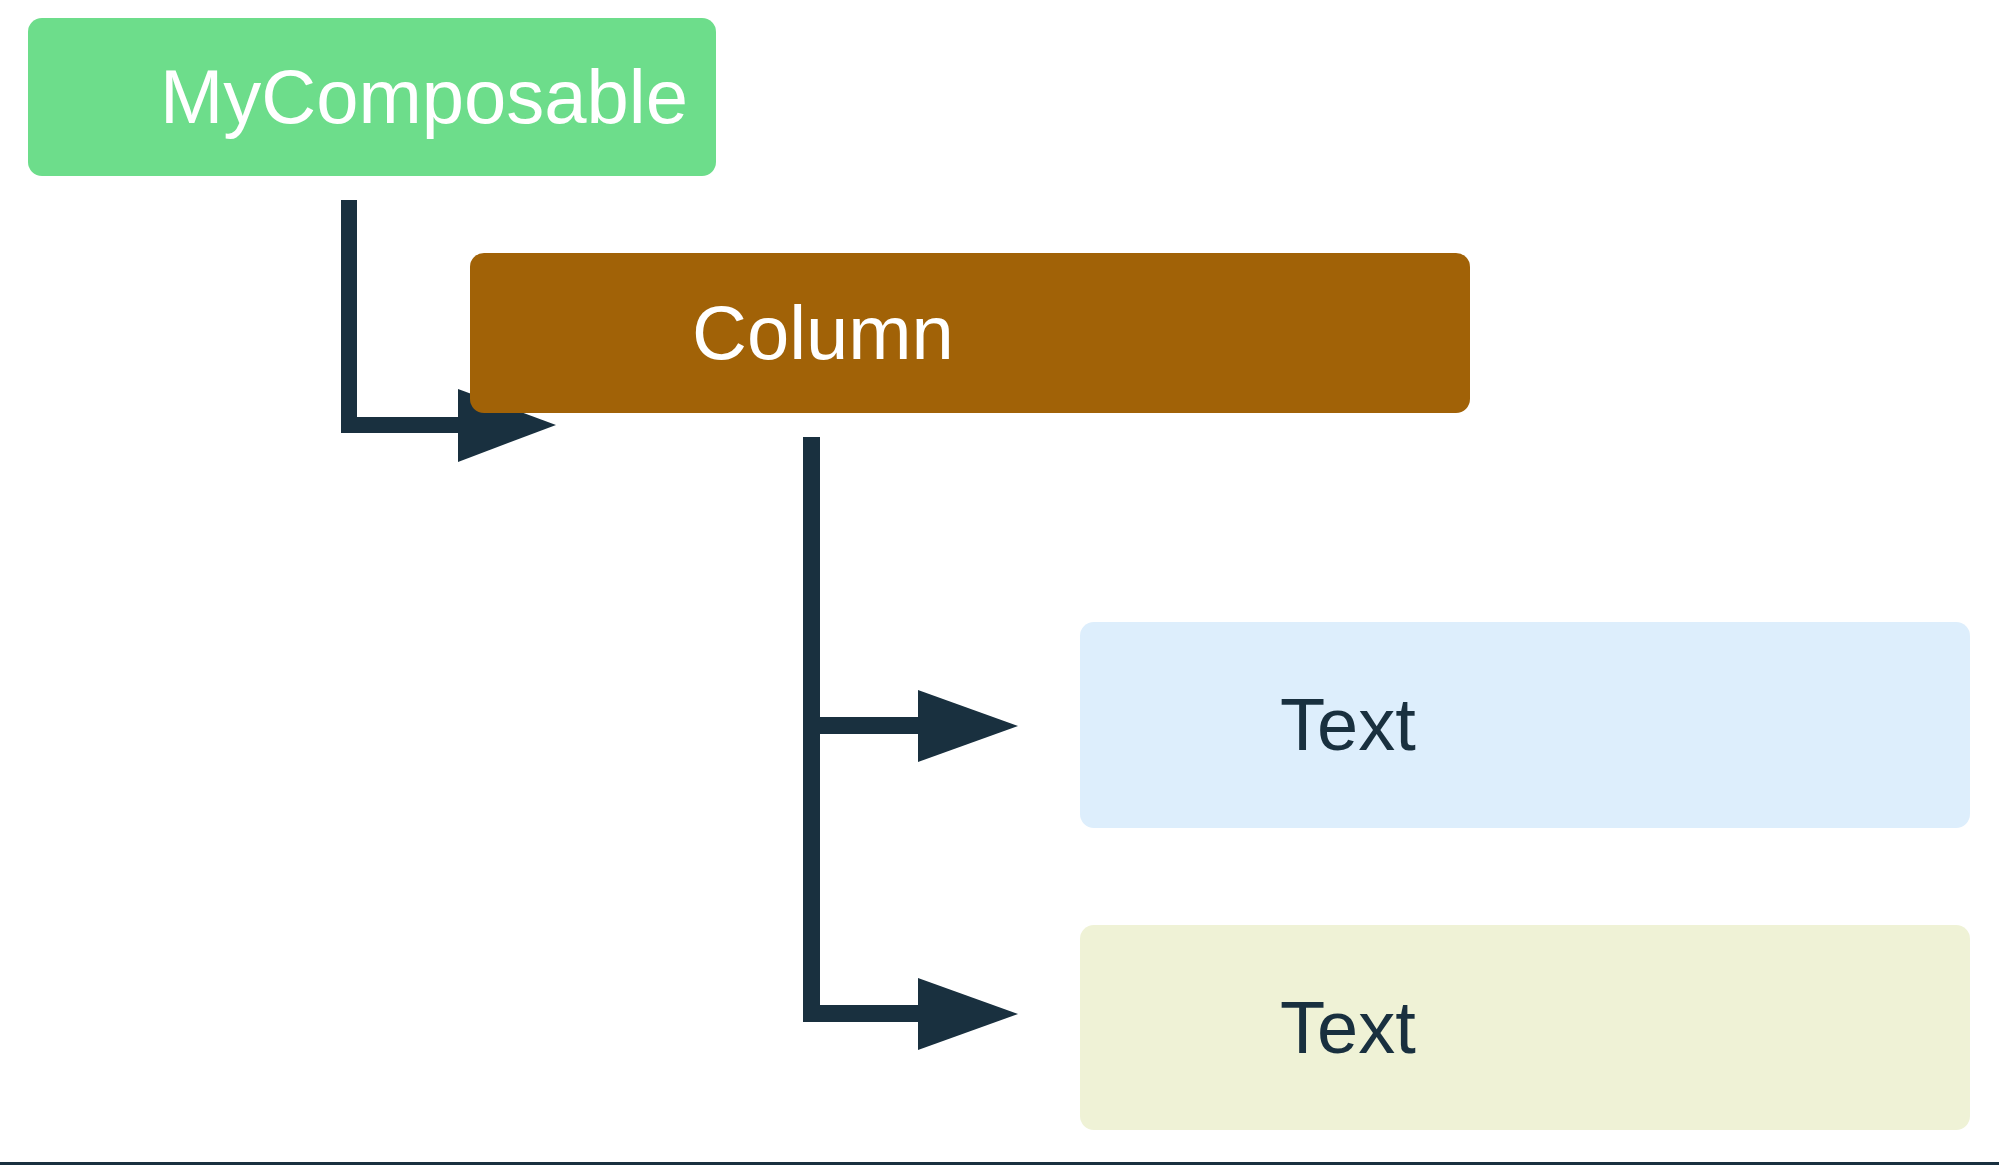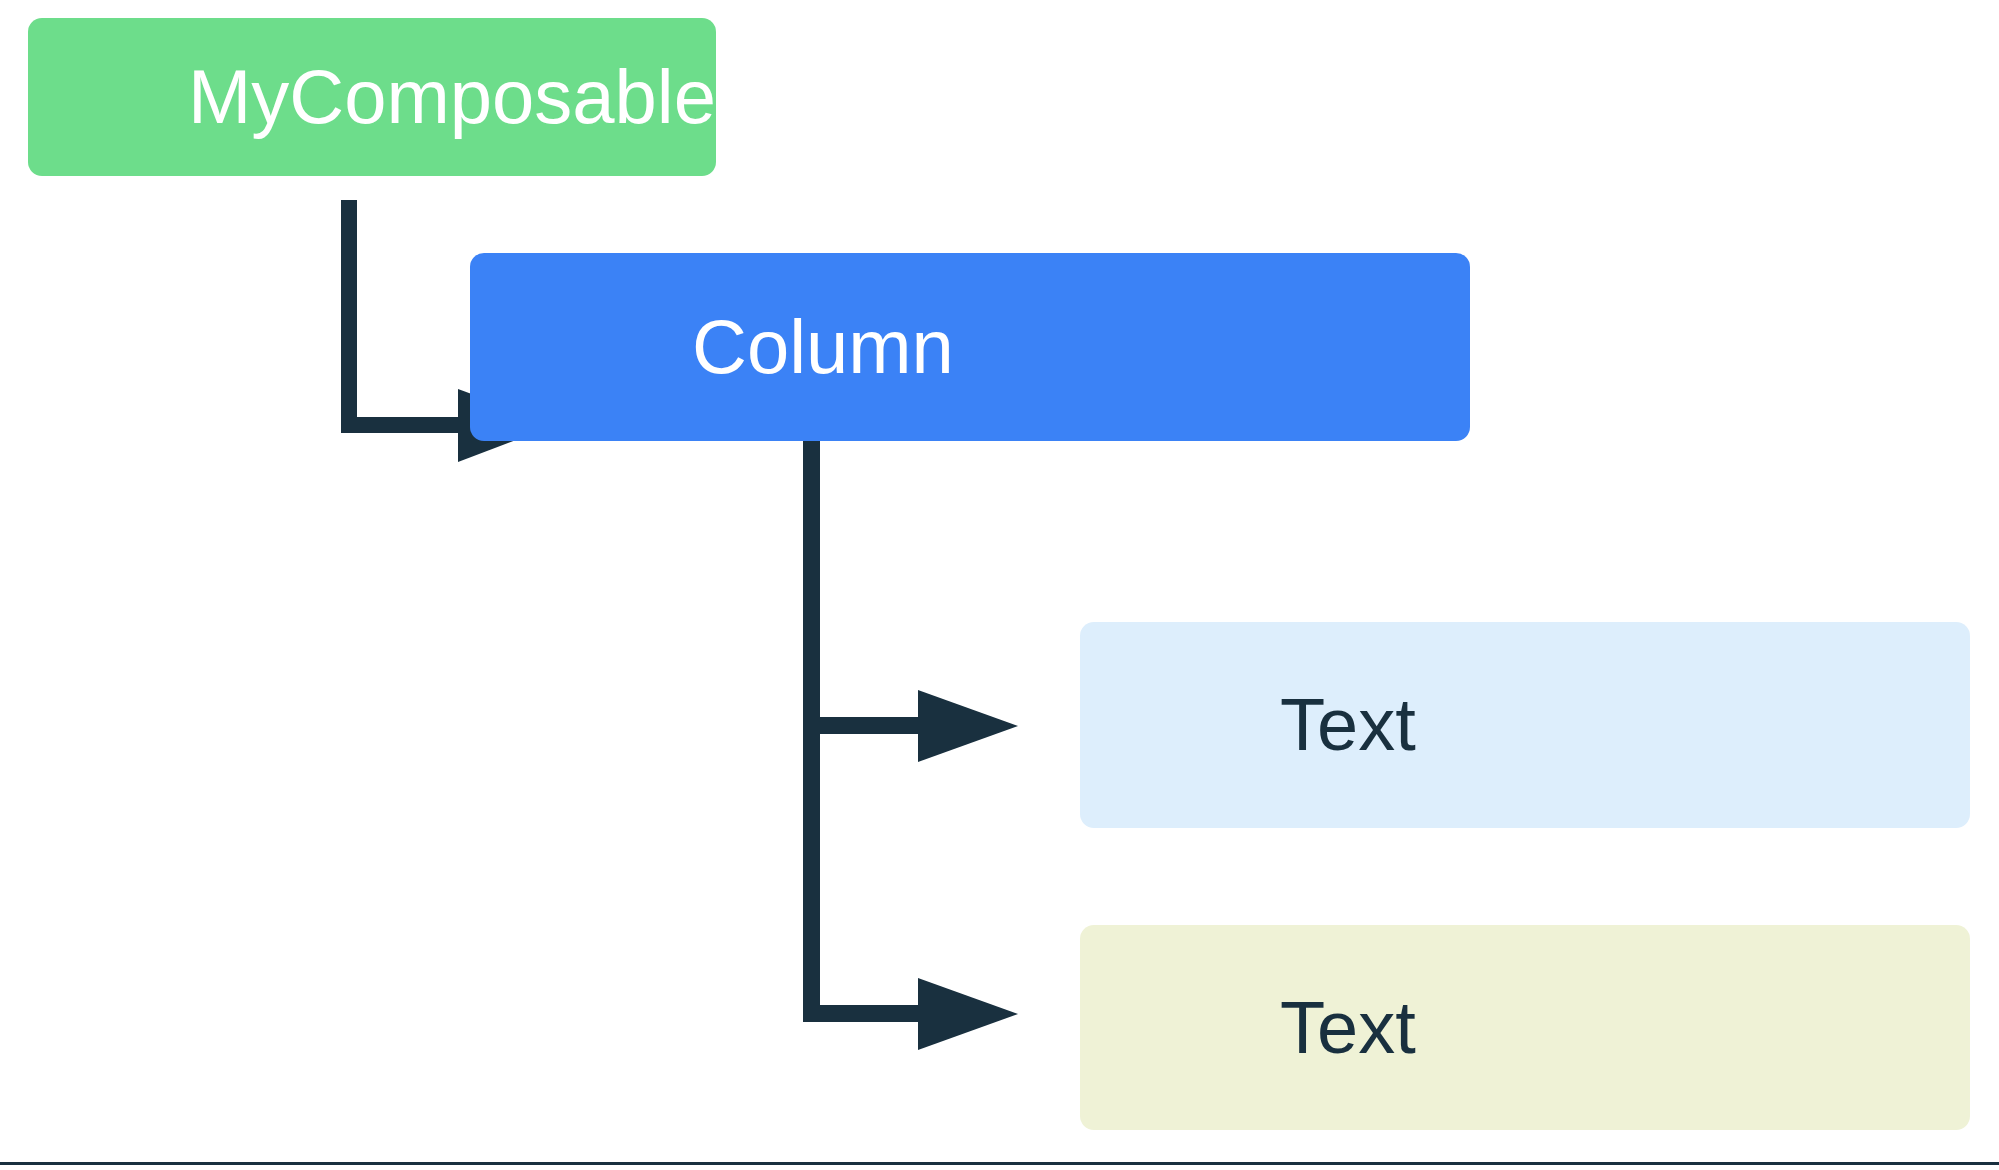--- a/index.html
+++ b/index.html
@@ -33,30 +33,30 @@
   }
   
   #node-root {
     left: 28px;
     top: 18px;
     width: 688px;
     height: 158px;
     background: #6ddd8b;
     color: #ffffff;
     font-size: 76px;
-    justify-content: flex-end;
+    justify-content: center;
     padding-left: 104px;
   }
   
   #node-column {
     left: 470px;
     top: 253px;
     width: 1000px;
-    height: 188px;
-    background: #3b82f6;
+    height: 160px;
+    background: #a16207;
     color: #ffffff;
     font-size: 76px;
     justify-content: flex-start;
     padding-left: 222px;
   }
   
   #node-text-1 {
     left: 1080px;
     top: 622px;
     width: 890px;

